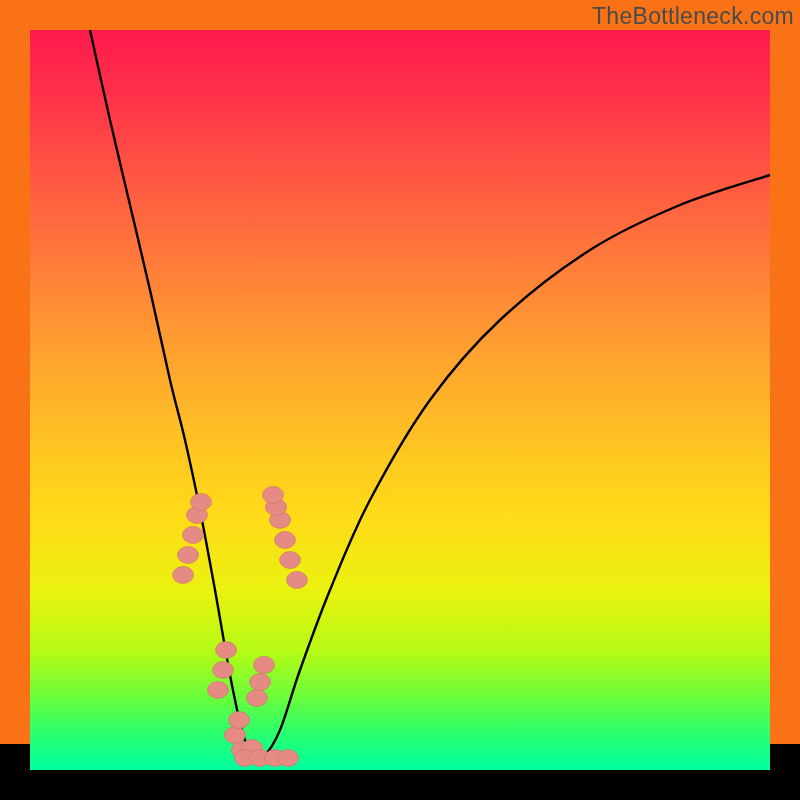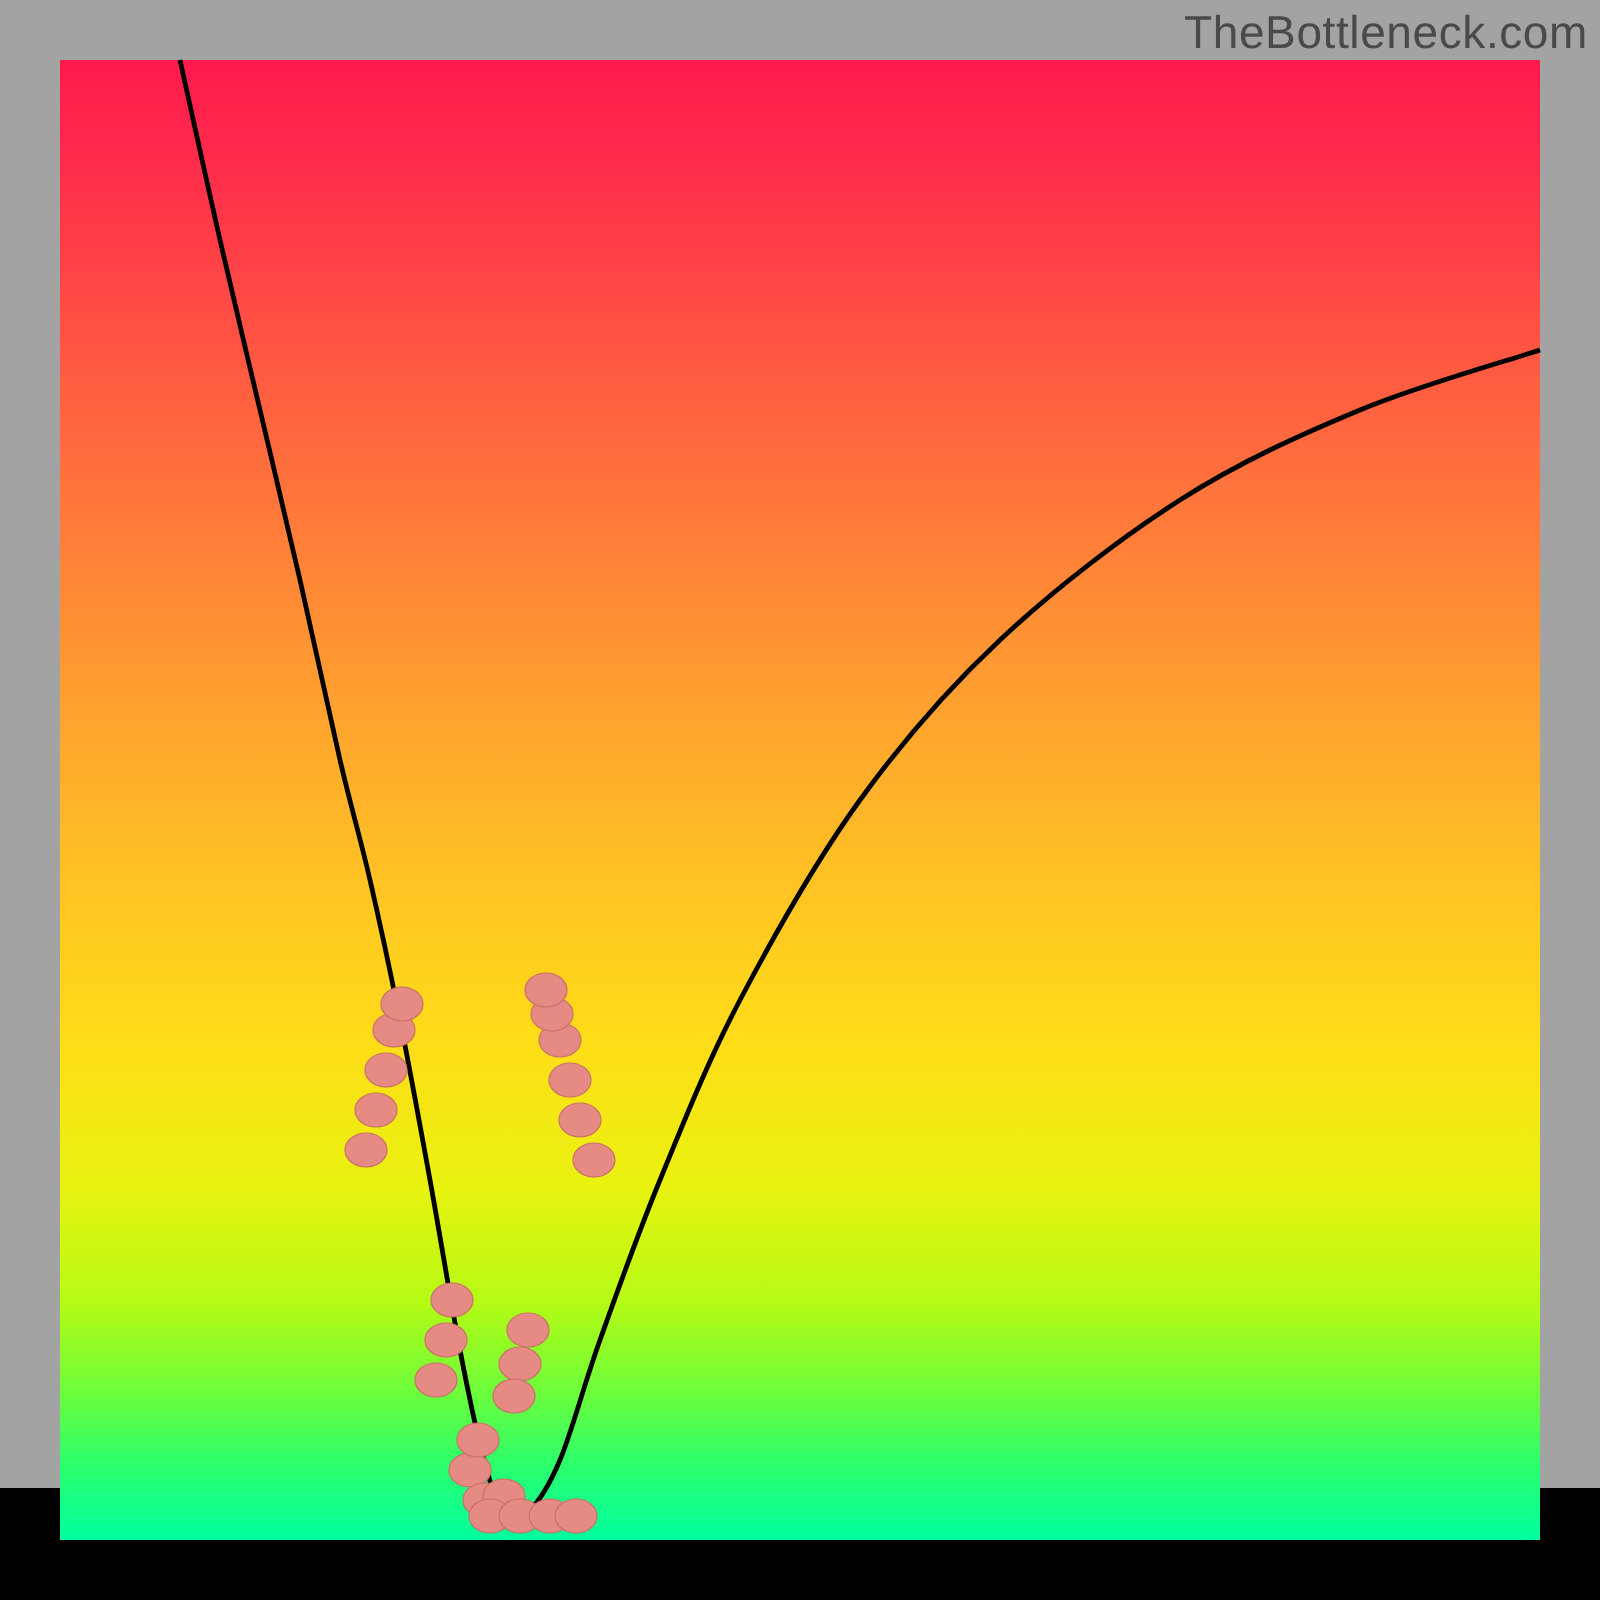--- a/index.html
+++ b/index.html
@@ -9,21 +9,21 @@
     height: 800px;
     overflow: hidden;
     background: #000;
     font-family: Arial, Helvetica, sans-serif;
   }
   .frame {
     position: absolute;
     left: 0; top: 0;
     width: 800px;
     height: 744px;
-    background: #a3a3a3;
+    background: #f97316;
   }
   .plot {
     position: absolute;
     left: 30px;
     top: 30px;
     width: 740px;
     height: 740px;
     background: linear-gradient(to bottom,
       #ff1a4d 0%,
       #ff2f4a 8%,

